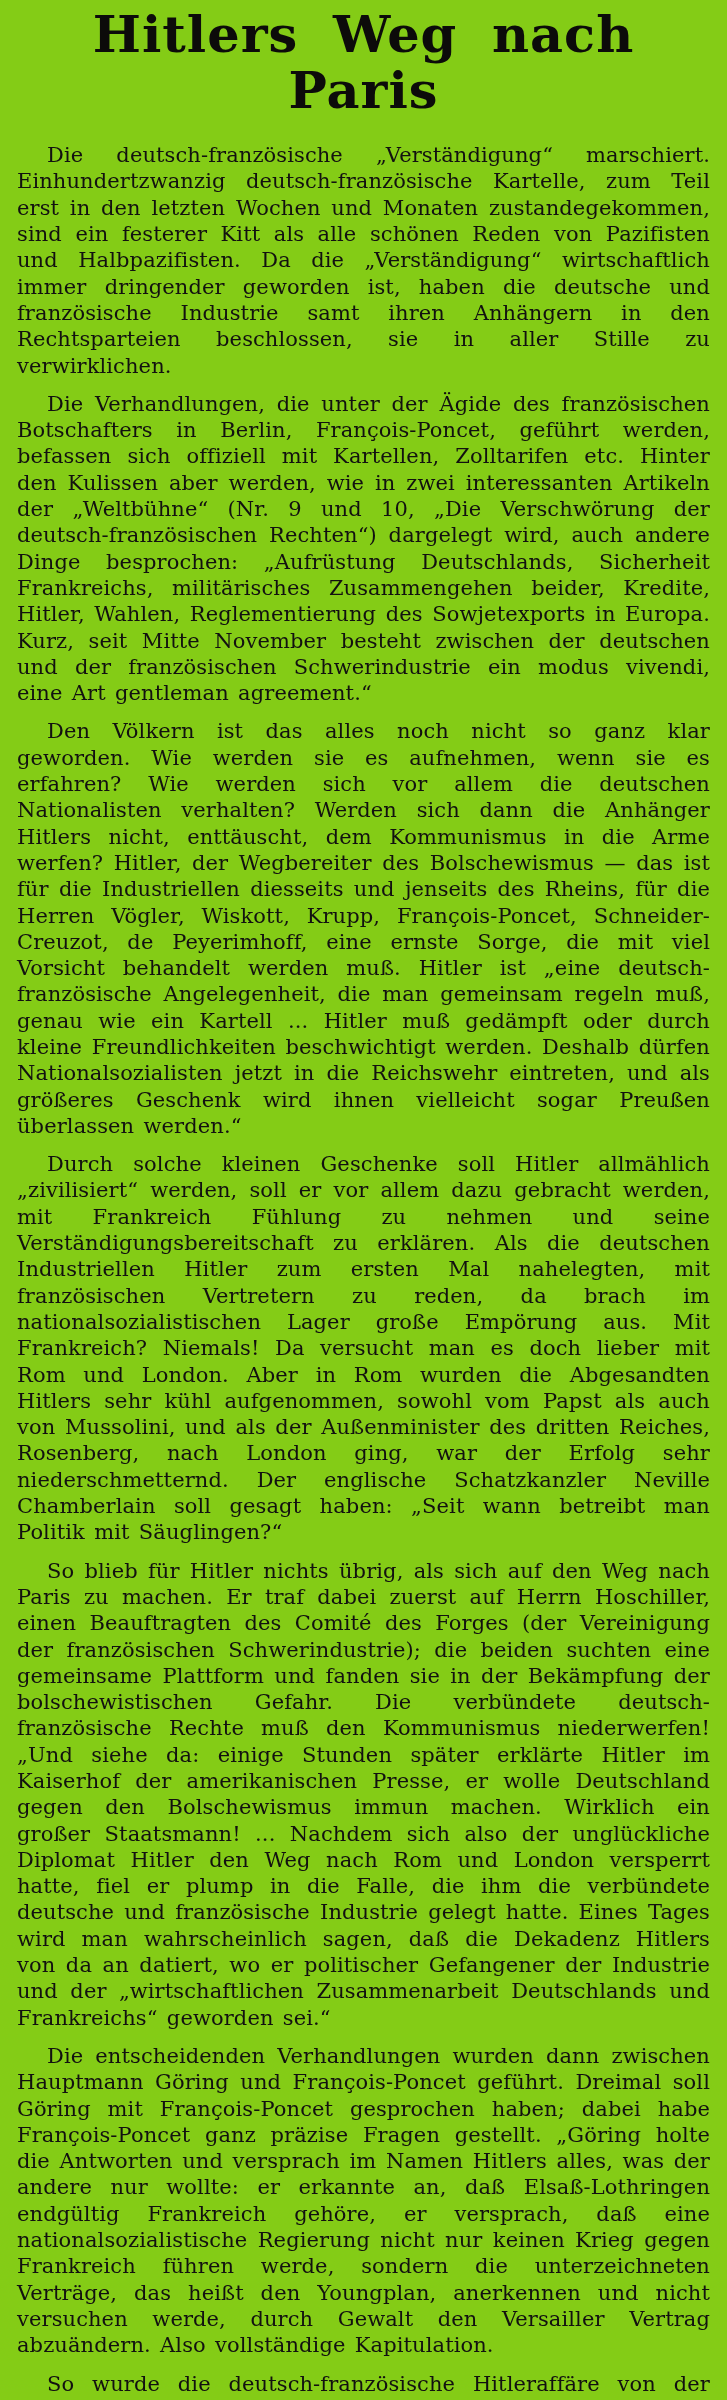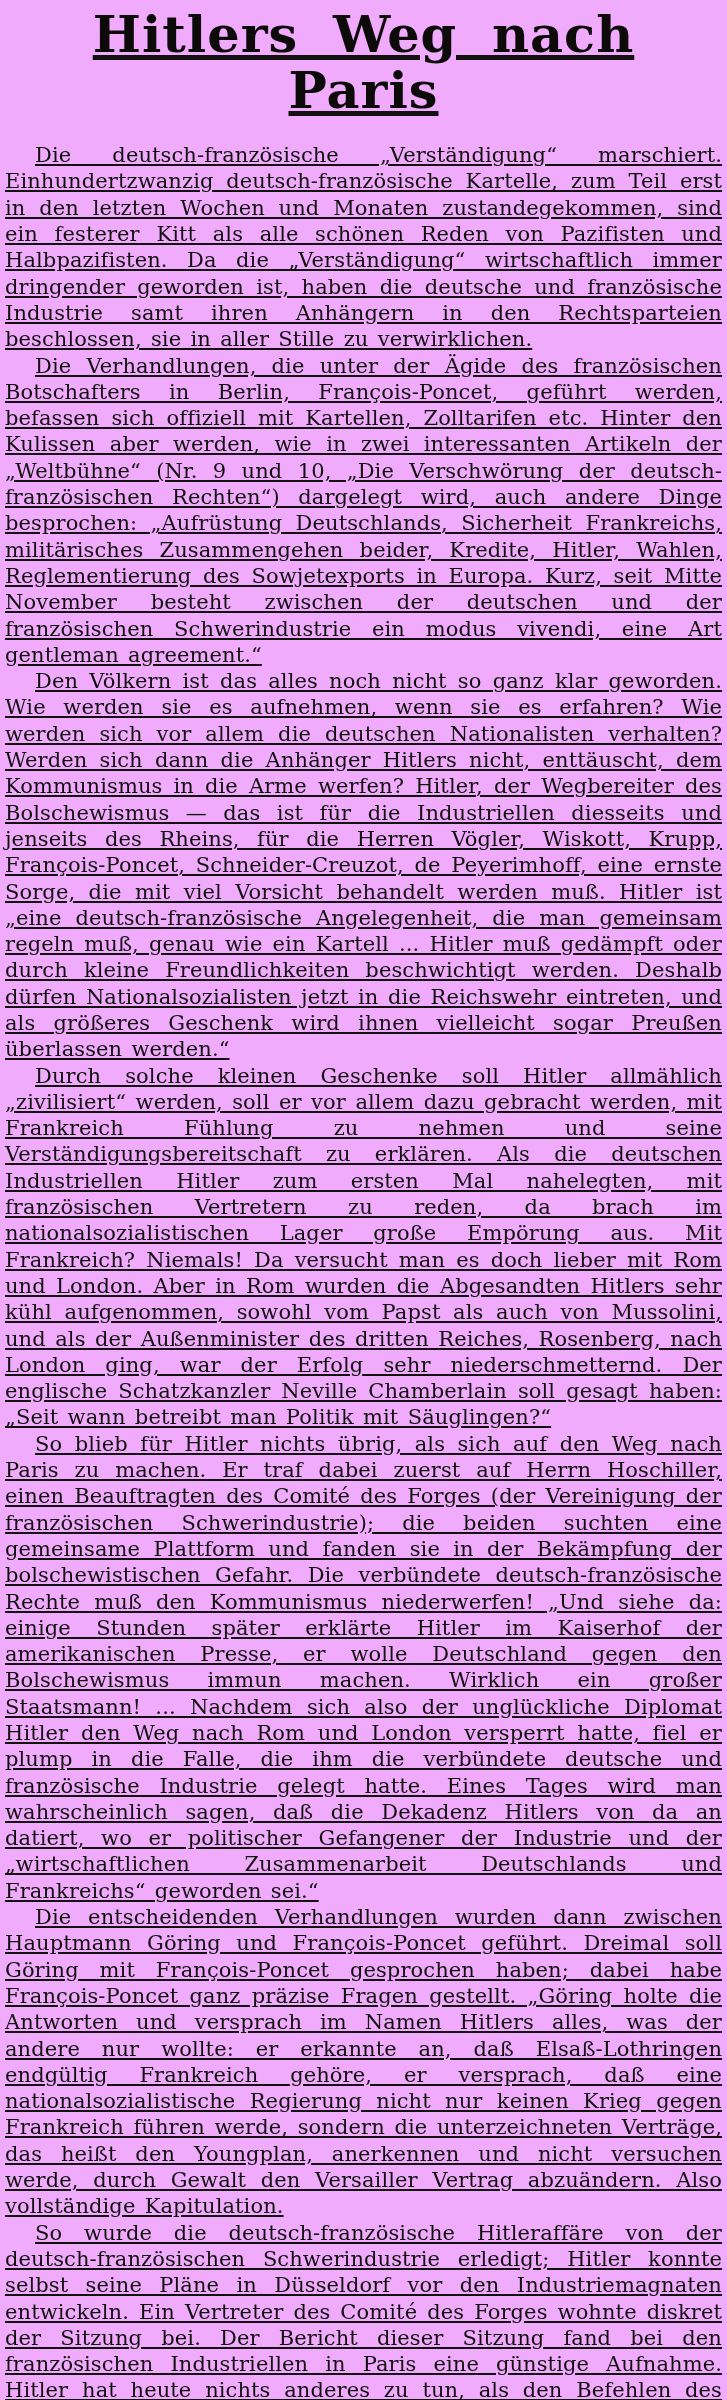--- a/index.html
+++ b/index.html
@@ -24,35 +24,35 @@
     font-size: 51px;
     font-weight: 700;
     text-align: center;
     margin: 2px 0 24px 0;
     letter-spacing: 1px;
     word-spacing: 16px;
     line-height: 1.1;
     color: #0c0b0a;
   }
   .body-text .para {
-    margin: 0;
+    margin: 12px;
     font-size: 21px;
     line-height: 26.3px;
     text-align: justify;
     text-indent: 30px;
     word-spacing: 2.5px;
     letter-spacing: 0.1px;
     hyphens: auto;
     -webkit-hyphens: auto;
   }
 </style>
 </head>
 <body>
 
-<div class="page" style="background: #f0abfc; color: rgb(18, 17, 16); text-decoration: underline;">
+<div class="page" style="background: #84cc16; color: rgb(18, 17, 16);">
   <h1 class="title">Hitlers Weg nach Paris</h1>
 
   <div class="body-text">
     <p class="para">Die deutsch-französische „Verständigung“ marschiert. Einhundertzwanzig deutsch-französische Kartelle, zum Teil erst in den letzten Wochen und Monaten zustandegekommen, sind ein festerer Kitt als alle schönen Reden von Pazifisten und Halbpazifisten. Da die „Verständigung“ wirtschaftlich immer dringender geworden ist, haben die deutsche und französische Industrie samt ihren Anhängern in den Rechtsparteien beschlossen, sie in aller Stille zu verwirklichen.</p>
     <p class="para">Die Verhandlungen, die unter der Ägide des französischen Botschafters in Berlin, François-Poncet, geführt werden, befassen sich offiziell mit Kartellen, Zolltarifen etc. Hinter den Kulissen aber werden, wie in zwei interessanten Artikeln der „Weltbühne“ (Nr. 9 und 10, „Die Verschwörung der deutsch-französischen Rechten“) dargelegt wird, auch andere Dinge besprochen: „Aufrüstung Deutschlands, Sicherheit Frankreichs, militärisches Zusammengehen beider, Kredite, Hitler, Wahlen, Reglementierung des Sowjetexports in Europa. Kurz, seit Mitte November besteht zwischen der deutschen und der französischen Schwerindustrie ein modus vivendi, eine Art gentleman agreement.“</p>
     <p class="para">Den Völkern ist das alles noch nicht so ganz klar geworden. Wie werden sie es aufnehmen, wenn sie es erfahren? Wie werden sich vor allem die deutschen Nationalisten verhalten? Werden sich dann die Anhänger Hitlers nicht, enttäuscht, dem Kommunismus in die Arme werfen? Hitler, der Wegbereiter des Bolschewismus — das ist für die Industriellen diesseits und jenseits des Rheins, für die Herren Vögler, Wiskott, Krupp, François-Poncet, Schneider-Creuzot, de Peyerimhoff, eine ernste Sorge, die mit viel Vorsicht behandelt werden muß. Hitler ist „eine deutsch-französische Angelegenheit, die man gemeinsam regeln muß, genau wie ein Kartell ... Hitler muß gedämpft oder durch kleine Freundlichkeiten beschwichtigt werden. Deshalb dürfen Nationalsozialisten jetzt in die Reichswehr eintreten, und als größeres Geschenk wird ihnen vielleicht sogar Preußen überlassen werden.“</p>
     <p class="para">Durch solche kleinen Geschenke soll Hitler allmählich „zivilisiert“ werden, soll er vor allem dazu gebracht werden, mit Frankreich Fühlung zu nehmen und seine Verständigungsbereitschaft zu erklären. Als die deutschen Industriellen Hitler zum ersten Mal nahelegten, mit französischen Vertretern zu reden, da brach im nationalsozialistischen Lager große Empörung aus. Mit Frankreich? Niemals! Da versucht man es doch lieber mit Rom und London. Aber in Rom wurden die Abgesandten Hitlers sehr kühl aufgenommen, sowohl vom Papst als auch von Mussolini, und als der Außenminister des dritten Reiches, Rosenberg, nach London ging, war der Erfolg sehr niederschmetternd. Der englische Schatzkanzler Neville Chamberlain soll gesagt haben: „Seit wann betreibt man Politik mit Säuglingen?“</p>
     <p class="para">So blieb für Hitler nichts übrig, als sich auf den Weg nach Paris zu machen. Er traf dabei zuerst auf Herrn Hoschiller, einen Beauftragten des Comité des Forges (der Vereinigung der französischen Schwerindustrie); die beiden suchten eine gemeinsame Plattform und fanden sie in der Bekämpfung der bolschewistischen Gefahr. Die verbündete deutsch-französische Rechte muß den Kommunismus niederwerfen! „Und siehe da: einige Stunden später erklärte Hitler im Kaiserhof der amerikanischen Presse, er wolle Deutschland gegen den Bolschewismus immun machen. Wirklich ein großer Staatsmann! ... Nachdem sich also der unglückliche Diplomat Hitler den Weg nach Rom und London versperrt hatte, fiel er plump in die Falle, die ihm die verbündete deutsche und französische Industrie gelegt hatte. Eines Tages wird man wahrscheinlich sagen, daß die Dekadenz Hitlers von da an datiert, wo er politischer Gefangener der Industrie und der „wirtschaftlichen Zusammenarbeit Deutschlands und Frankreichs“ geworden sei.“</p>
     <p class="para">Die entscheidenden Verhandlungen wurden dann zwischen Hauptmann Göring und François-Poncet geführt. Dreimal soll Göring mit François-Poncet gesprochen haben; dabei habe François-Poncet ganz präzise Fragen gestellt. „Göring holte die Antworten und versprach im Namen Hitlers alles, was der andere nur wollte: er erkannte an, daß Elsaß-Lothringen endgültig Frankreich gehöre, er versprach, daß eine nationalsozialistische Regierung nicht nur keinen Krieg gegen Frankreich führen werde, sondern die unterzeichneten Verträge, das heißt den Youngplan, anerkennen und nicht versuchen werde, durch Gewalt den Versailler Vertrag abzuändern. Also vollständige Kapitulation.</p>
     <p class="para">So wurde die deutsch-französische Hitleraffäre von der deutsch-französischen Schwerindustrie erledigt; Hitler konnte selbst seine Pläne in Düsseldorf vor den Industriemagnaten entwickeln. Ein Vertreter des Comité des Forges wohnte diskret der Sitzung bei. Der Bericht dieser Sitzung fand bei den französischen Industriellen in Paris eine günstige Aufnahme. Hitler hat heute nichts anderes zu tun, als den Befehlen des Großkapitals zu gehorchen. Morgen wird er das werden, was seine deutschen und französischen Geldgeber aus ihm zu machen belieben.“</p>

